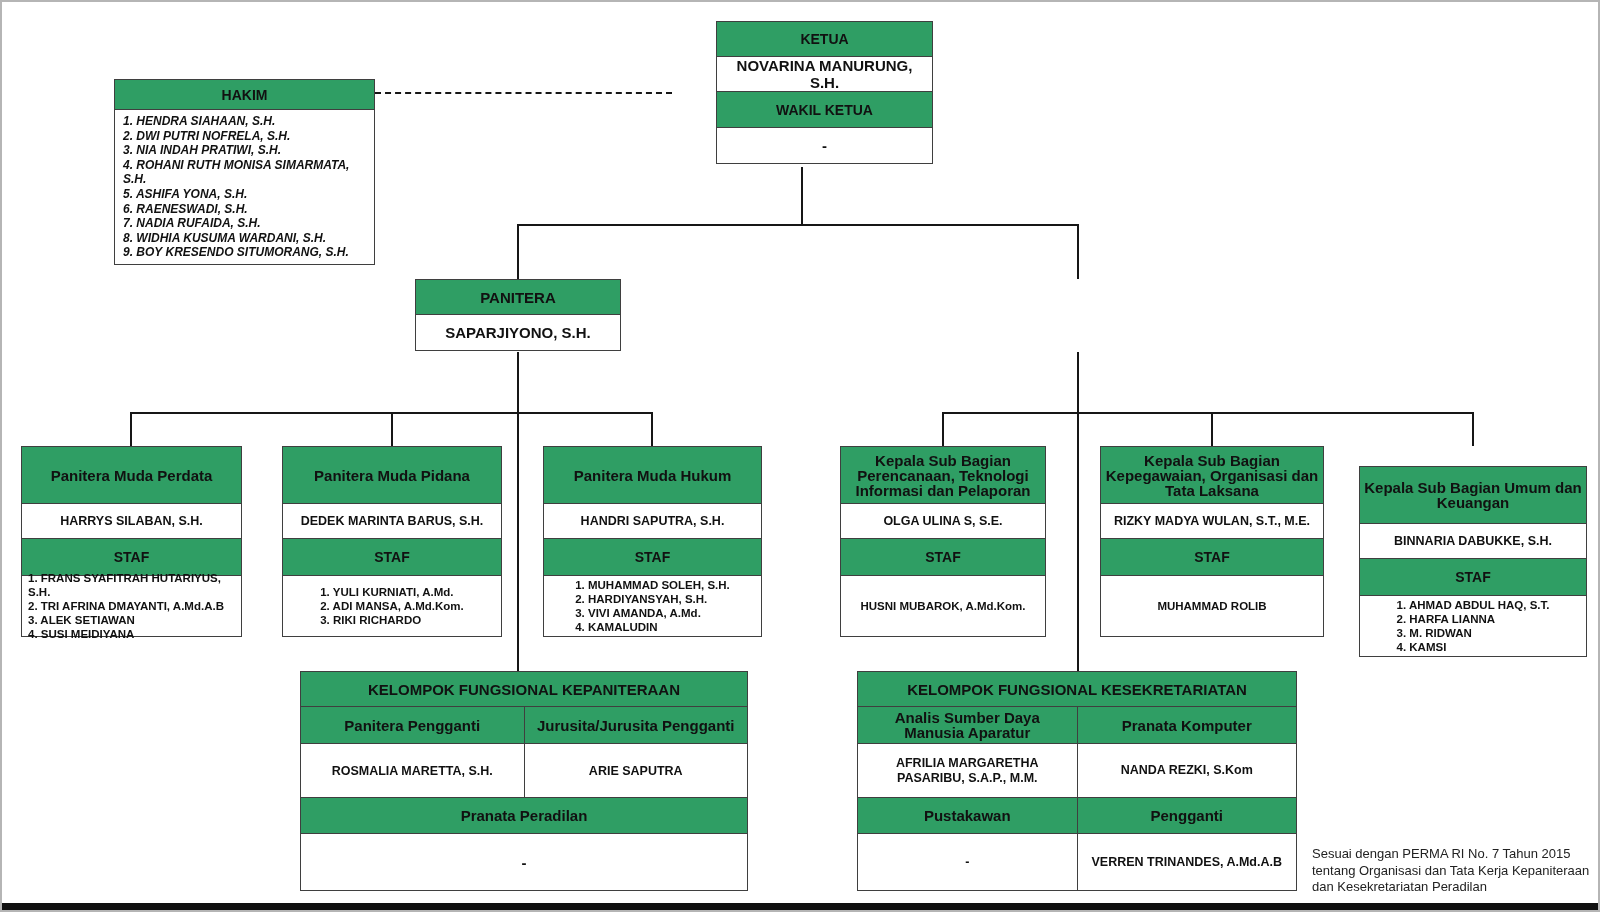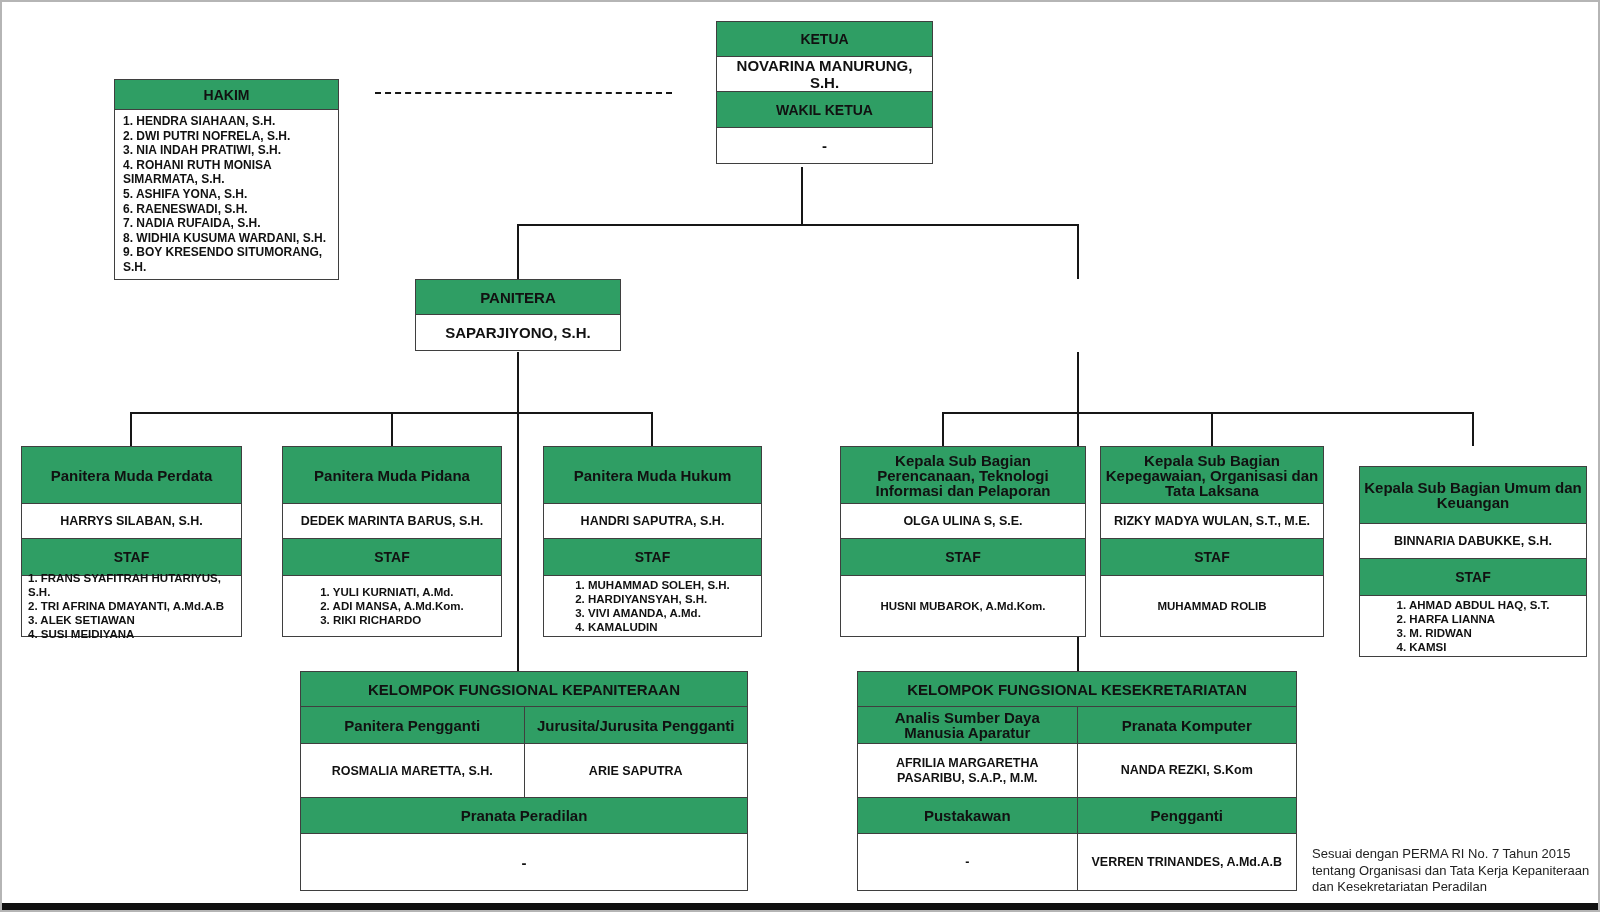--- a/index.html
+++ b/index.html
@@ -25,21 +25,21 @@
   .r31{height:31px}.r36{height:36px}.r37{height:37px}.r38{height:38px}
   .r55{height:55px}.r58{height:58px}.r62{height:62px}
   .t14{font-size:14px}.t13{font-size:15px}.t12{font-size:12.5px}
   .listwrap{display:flex; align-items:center; justify-content:center; padding:2px 6px;}
   .list{
     width:fit-content; max-width:100%; margin:0 auto; text-align:left;
     font-size:11.5px; font-weight:bold; line-height:14px;
   }
   .hakimlist{
     border:1px solid #3f3f3f; margin-top:-1px; background:#fff; box-sizing:border-box;
-    padding:4px 8px; text-align:left; font-size:12px; font-weight:bold; line-height:14.6px;
+    padding:4px 8px; text-align:left; font-size:12px; font-weight:bold; line-height:14.6px;font-style:italic;
   }
   .split{display:flex; align-items:stretch; padding:0; }
   .split > div{flex:1; display:flex; align-items:center; justify-content:center; padding:1px 6px; box-sizing:border-box;}
   .split > div:first-child{border-right:1px solid #3f3f3f;}
   .footnote{
     position:absolute; font-size:13px; font-weight:normal; color:#222;
     line-height:16.5px; text-align:left;
   }
   .namecell{line-height:15px;}
 </style>
@@ -64,21 +64,21 @@
   <div class="vline" style="left:1209px; top:410px; height:34px;"></div>
   <div class="vline" style="left:1470px; top:410px; height:34px;"></div>
 
   <div class="box" style="left:670px; top:19px; width:261px;padding-left:44px;">
     <div class="row green r36 t14">KETUA</div>
     <div class="row r36 t13">NOVARINA MANURUNG, S.H.</div>
     <div class="row green r37 t14">WAKIL KETUA</div>
     <div class="row r37 t13">-</div>
   </div>
 
-  <div class="box" style="left:112px; top:77px; width:225px;">
+  <div class="box" style="left:112px; top:77px; width:261px;">
     <div class="row green r31 t14">HAKIM</div>
     <div class="hakimlist">
         <div>1. HENDRA SIAHAAN, S.H.</div>
         <div>2. DWI PUTRI NOFRELA, S.H.</div>
         <div>3. NIA INDAH PRATIWI, S.H.</div>
         <div>4. ROHANI RUTH MONISA SIMARMATA, S.H.</div>
         <div>5. ASHIFA YONA, S.H.</div>
         <div>6. RAENESWADI, S.H.</div>
         <div>7. NADIA RUFAIDA, S.H.</div>
         <div>8. WIDHIA KUSUMA WARDANI, S.H.</div>
@@ -126,21 +126,21 @@
     <div class="row r62 listwrap">
         <div class="list">
           <div>1. MUHAMMAD SOLEH, S.H.</div>
           <div>2. HARDIYANSYAH, S.H.</div>
           <div>3. VIVI AMANDA, A.Md.</div>
           <div>4. KAMALUDIN</div>
         </div>
       </div>
   </div>
 
-  <div class="box" style="left:838px; top:444px; width:246px;">
+  <div class="box" style="left:838px; top:444px; width:206px;">
     <div class="row green r58 t13 namecell">Kepala Sub Bagian Perencanaan, Teknologi Informasi dan Pelaporan</div>
     <div class="row r36 t12">OLGA ULINA S, S.E.</div>
     <div class="row green r38 t14">STAF</div>
     <div class="row r62 listwrap">
         <div class="list">
           <div>HUSNI MUBAROK, A.Md.Kom.</div>
         </div>
       </div>
   </div>
 

